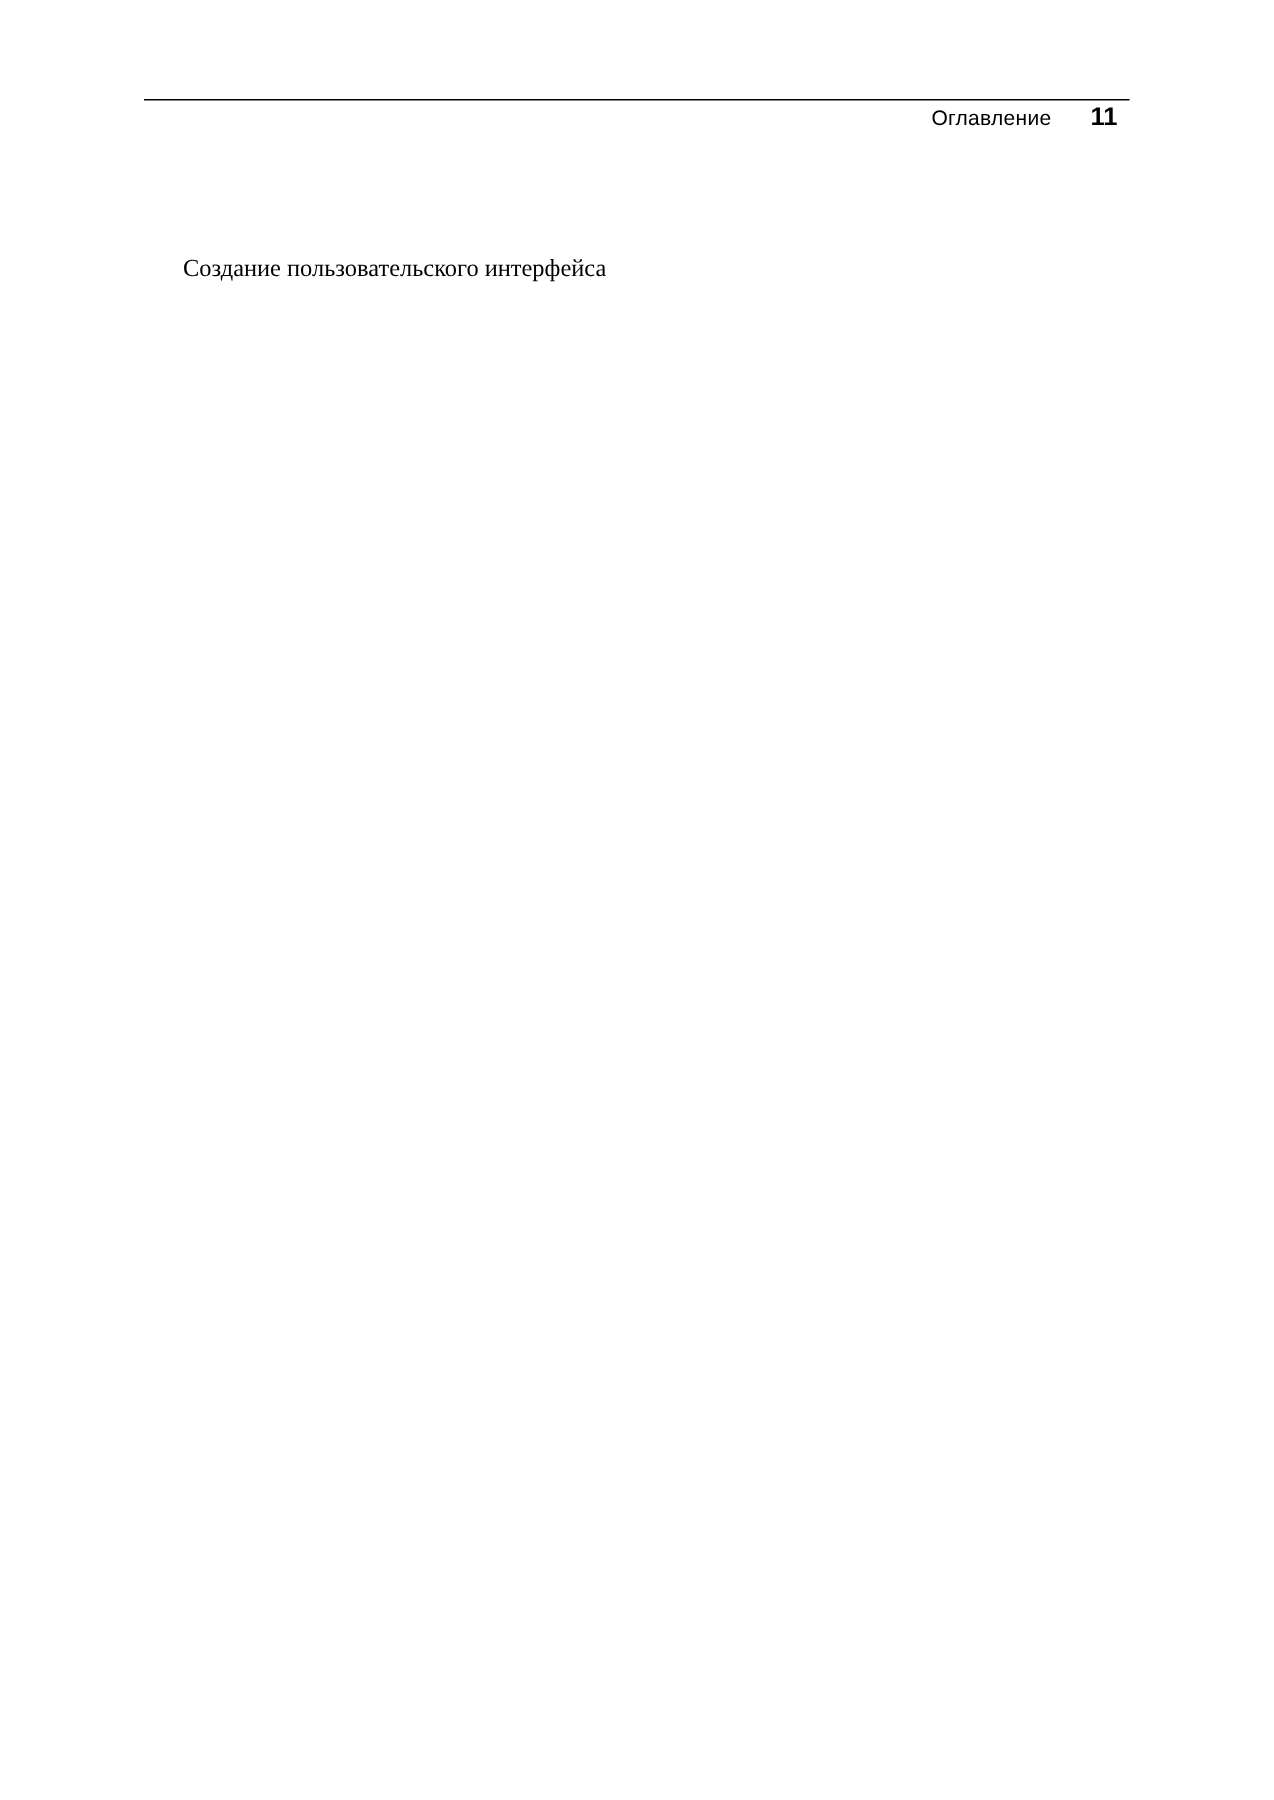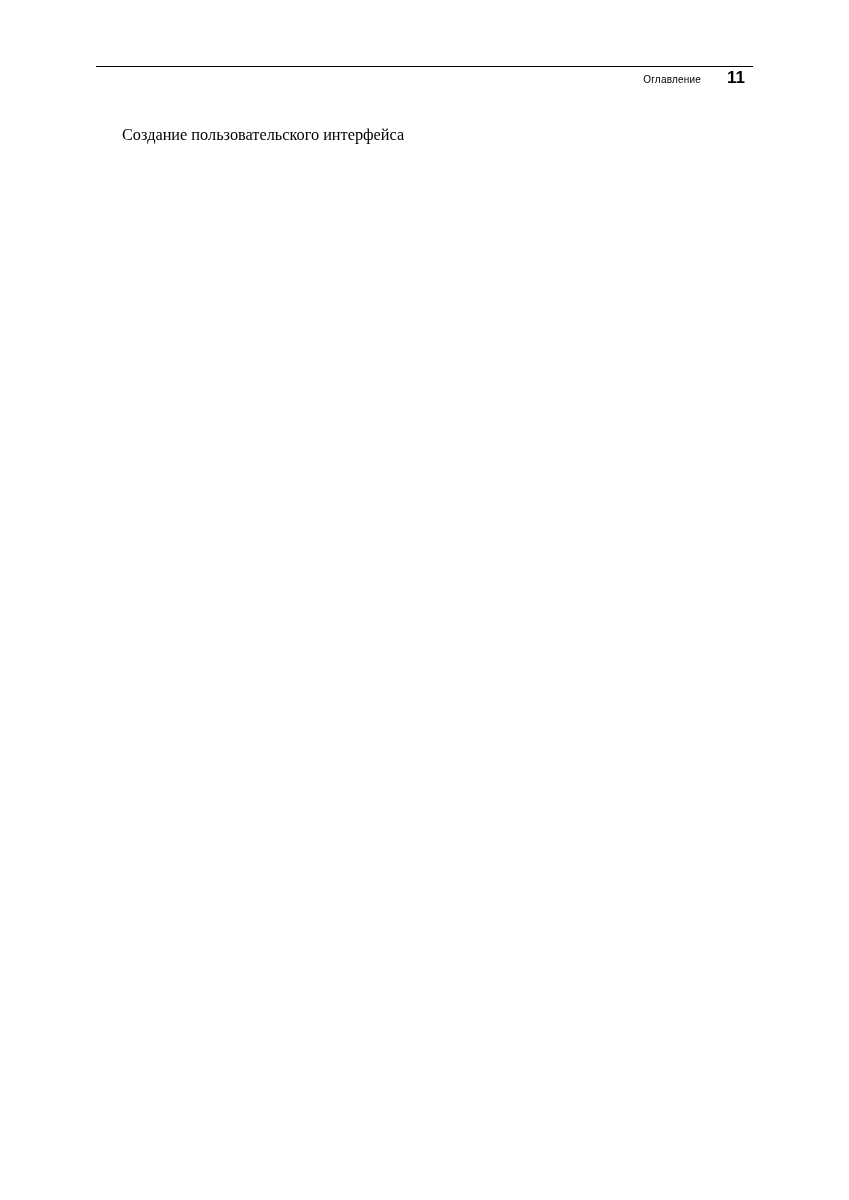--- a/index.html
+++ b/index.html
@@ -34,21 +34,21 @@
   }
   .header-rule {
     position: absolute;
     left: 96px;
     right: 96px;
     top: 66px;
     border-top: 1px solid #000;
   }
   .header-title {
     font-family: "Liberation Sans", sans-serif;
-    font-size: 10px;
+    font-size: 14px;
     letter-spacing: .2px;
   }
   .header-page {
     font-family: "Liberation Sans", sans-serif;
     font-size: 17px;
     font-weight: bold;
     min-width: 26px;
     text-align: left;
   }
 
@@ -81,20 +81,21 @@
   .lvl2 { margin-left: 26px; }
 
   
   .entry.wrap {
     display: block;
     white-space: normal;
     margin-bottom: 9px;
   }
   .entry.wrap .line1 {
     display: block;
+    margin-top: 44px;
   }
   .entry.wrap .line2row {
     display: flex;
     align-items: flex-end;
     white-space: nowrap;
     margin-top: 3px;
   }
 </style>
 </head>
 <body>

